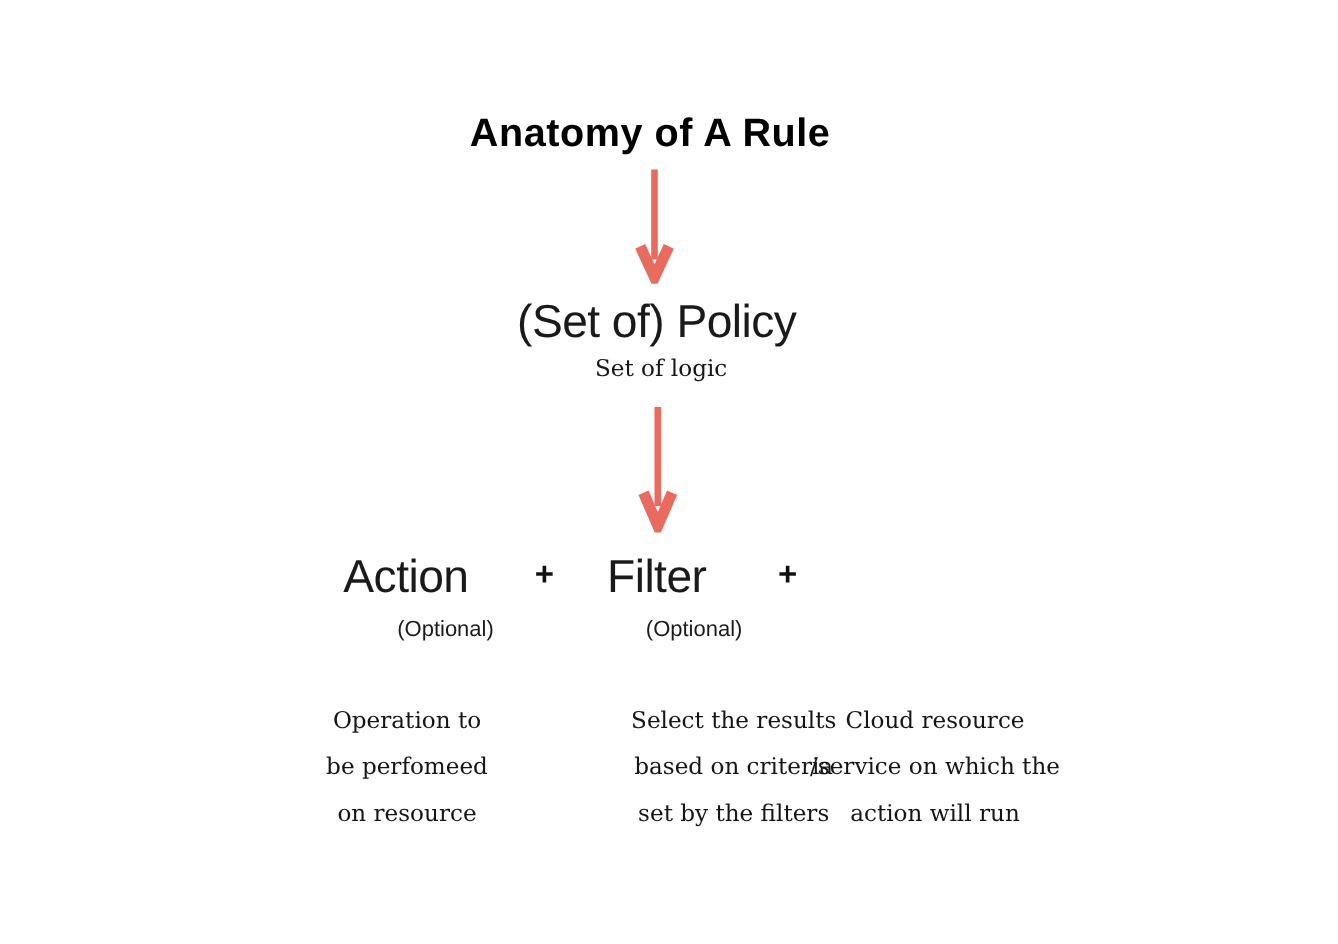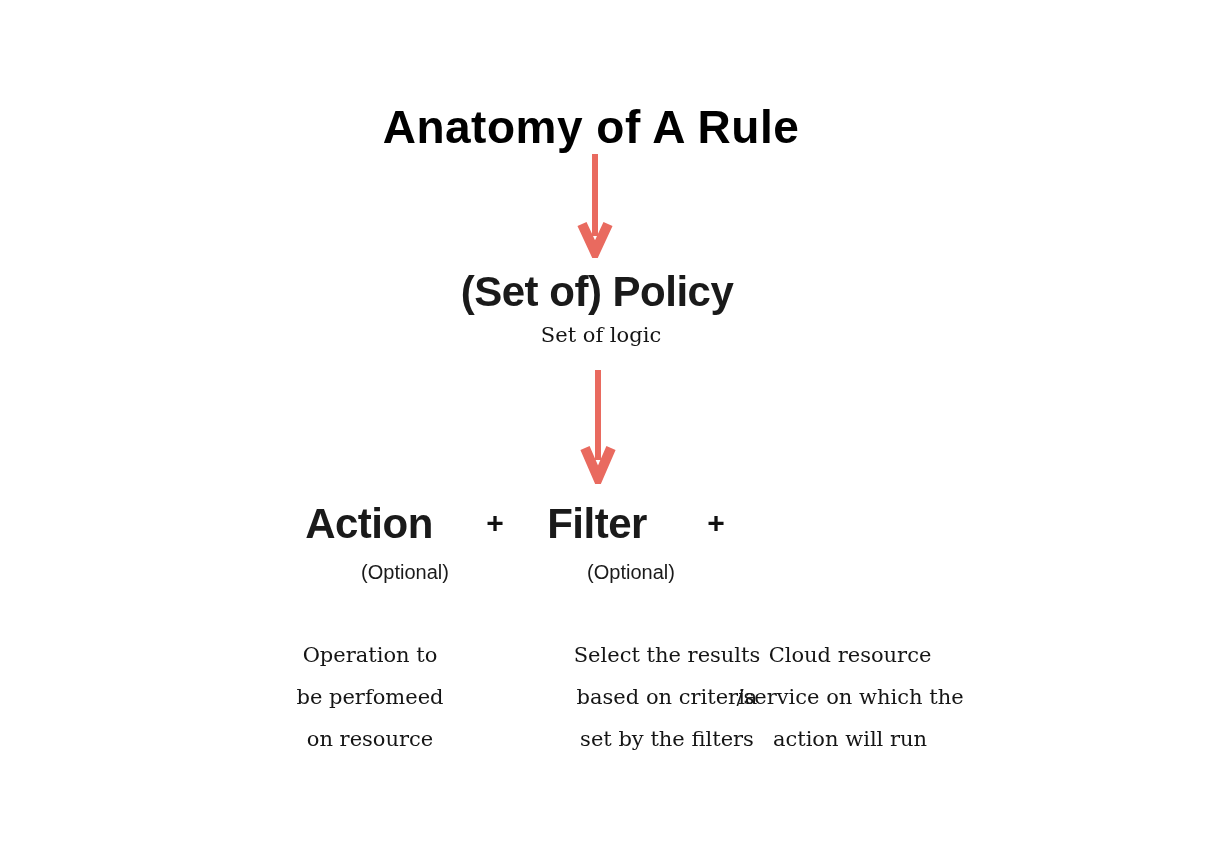--- a/index.html
+++ b/index.html
@@ -11,28 +11,28 @@
     overflow: hidden;
     font-family: "Liberation Sans", sans-serif;
     color: #111111;
   }
   .abs-center {
     position: absolute;
     transform: translateX(-50%);
     white-space: nowrap;
   }
   .title {
-    font-size: 46px;
+    font-size: 36px;
     font-weight: 700;
     letter-spacing: 0.5px;
     color: #000000;
   }
   .big-label {
     font-size: 42px;
-    font-weight: 700;
+    font-weight: 400;
     letter-spacing: -0.5px;
     color: #1a1a1a;
   }
   .serif {
     font-family: "DejaVu Serif", "Liberation Serif", serif;
   }
   .policy-sub {
     font-size: 21px;
     color: #151515;
   }

